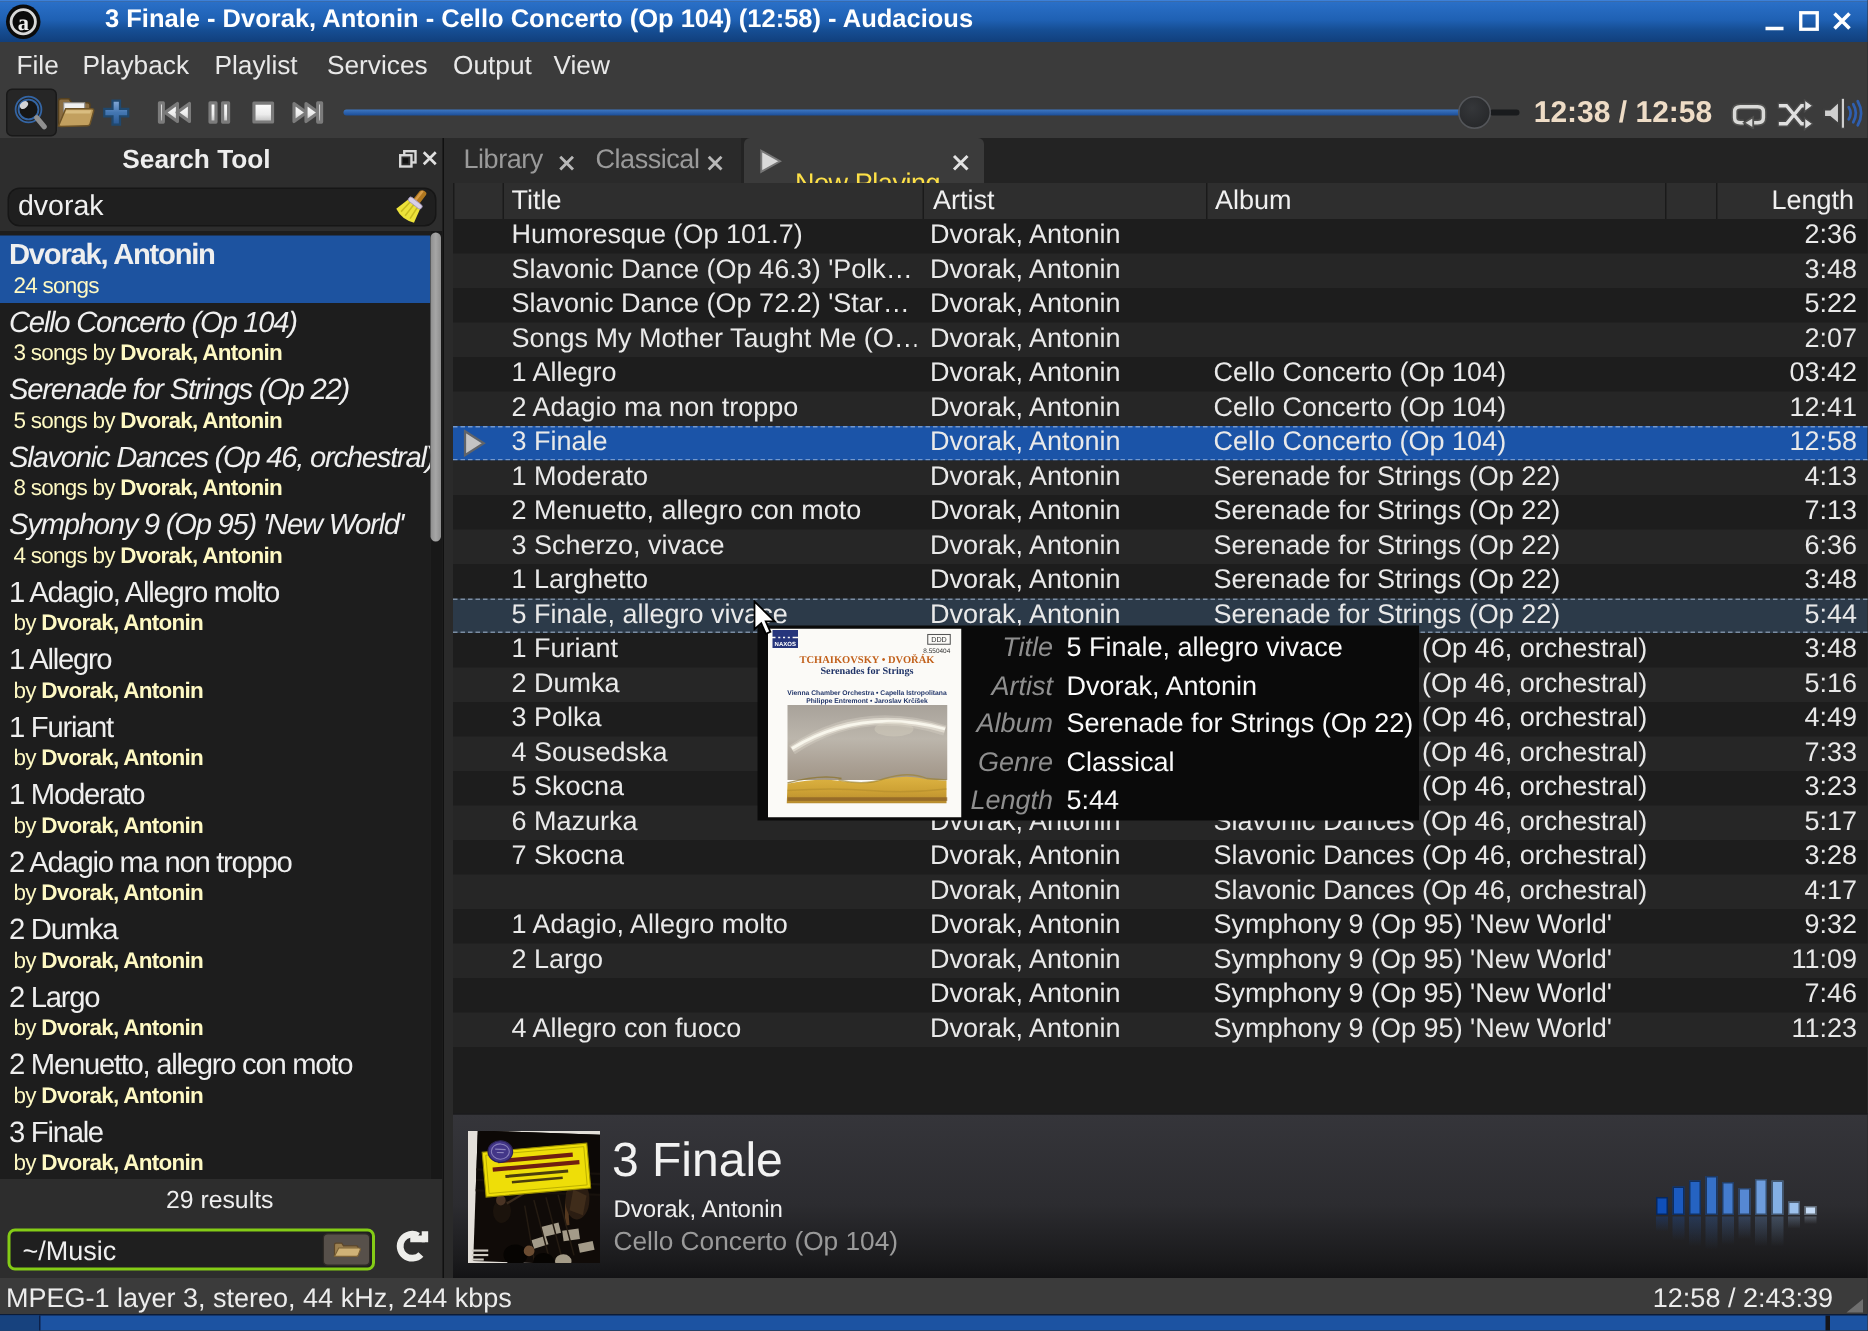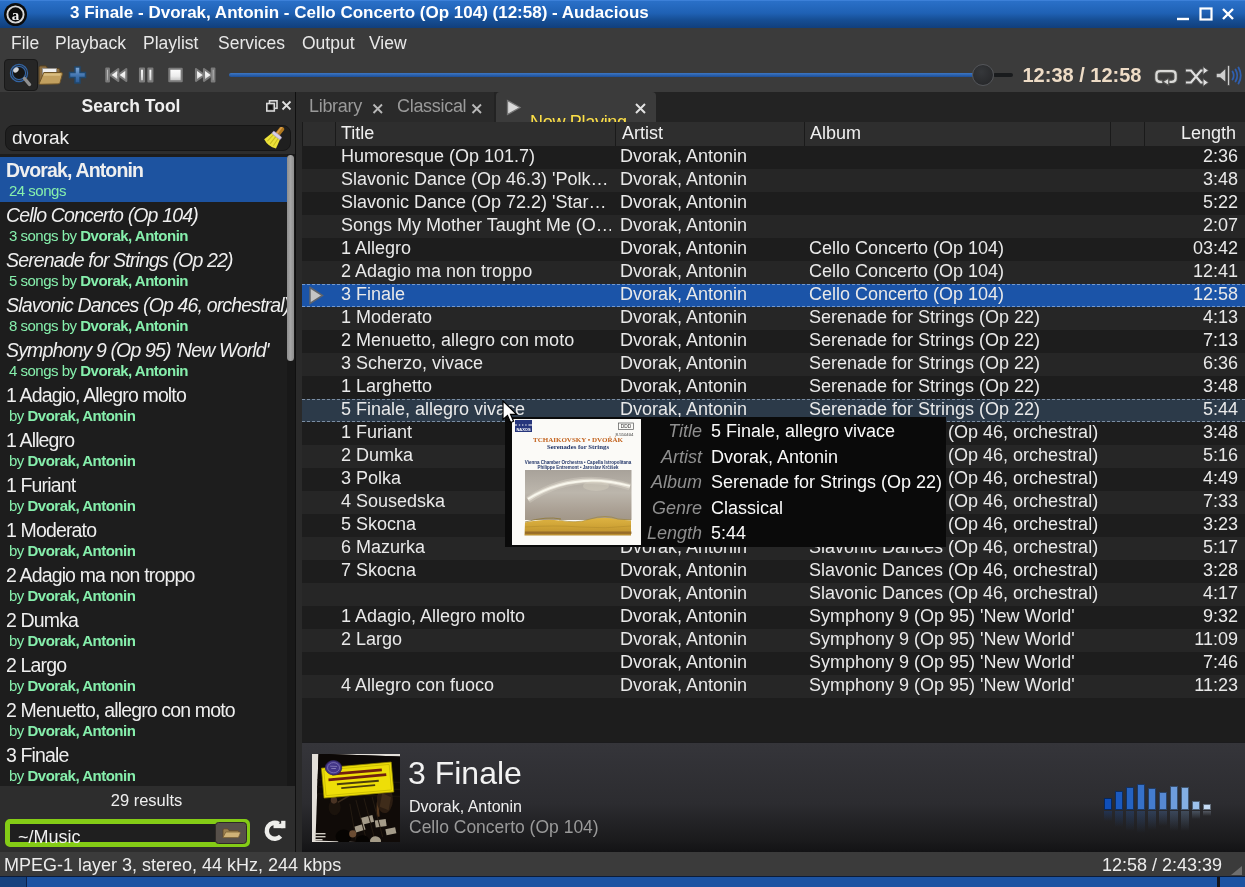--- a/index.html
+++ b/index.html
@@ -19,27 +19,27 @@
 #time { left:1019px; top:64px; width:126px; text-align:center; font-size:20px; font-weight:bold; color:#eedcc6; }
 
 #sidebar { left:0; top:92px; width:356px; height:760px; background:#2d2d2d; }
 #sbtitle { left:0; top:4px; width:262px; text-align:center; font-weight:bold; font-size:17.5px; color:#eee; }
 #searchbox { left:5px; top:33px; width:286px; height:26px; background:#1f1f1f;
   border:1px solid #161616; border-radius:8px; }
 #searchbox .txt { position:absolute; left:6px; top:1px; font-size:19px; color:#f0f0f0; }
 #sblist { left:0px; top:62px; width:287px; height:632px; background:#1d1d1d; overflow:hidden; }
 .sbitem { position:absolute; left:0; width:287px; height:45px; overflow:hidden; }
 .sbitem .l1 { position:absolute; left:6px; top:2px; font-size:19.5px; letter-spacing:-0.85px; color:#efefef; white-space:nowrap; }
-.sbitem .l2 { position:absolute; left:9px; top:25px; font-size:15px; letter-spacing:-0.5px; color:#86efac; white-space:nowrap; }
+.sbitem .l2 { position:absolute; left:9px; top:25px; font-size:15px; letter-spacing:-0.5px; color:#fef9c3; white-space:nowrap; }
 .sbitem.sel { background:#1d53a0; }
 .ital { font-style:italic; }
 #results { left:0; top:694px; width:295px; height:32px; background:#2d2d2d; }
 #results div { text-align:center; width:293px; font-size:16.5px; color:#eee; margin-top:5px; }
 #pathbox { left:5px; top:727px; width:245px; height:28px; background:#1f1f1f;
-  border:5px solid #84cc16; border-radius:5px; }
+  border:2px solid #84cc16; border-radius:5px; }
 #pathbox .txt { position:absolute; left:8px; top:3px; font-size:18px; color:#f0f0f0; }
 #sbscroll { left:287px; top:63px; width:7px; height:206px; background:linear-gradient(90deg,#8e8e8e,#a6a6a6,#8e8e8e); border-radius:3.5px; }
 #sbtrack { left:287px; top:62px; width:8px; height:632px; background:#181818; }
 
 #main { left:302px; top:92px; width:943px; height:760px; background:#1d1d1d; }
 #tabbar { left:0; top:0; width:943px; height:30px; background:#232323; }
 .tab { position:absolute; top:0; height:30px; color:#9a9a9a; font-size:18px; letter-spacing:-0.3px; }
 .tab.active { background:#3b3b3b; color:#f0f0f0; border-radius:4px 4px 0 0; }
 #thead { left:0; top:30px; width:943px; height:24px; background:#2e2e2e; color:#f0f0f0; font-size:18px; }
 #thead .hcell { position:absolute; top:1px; }

